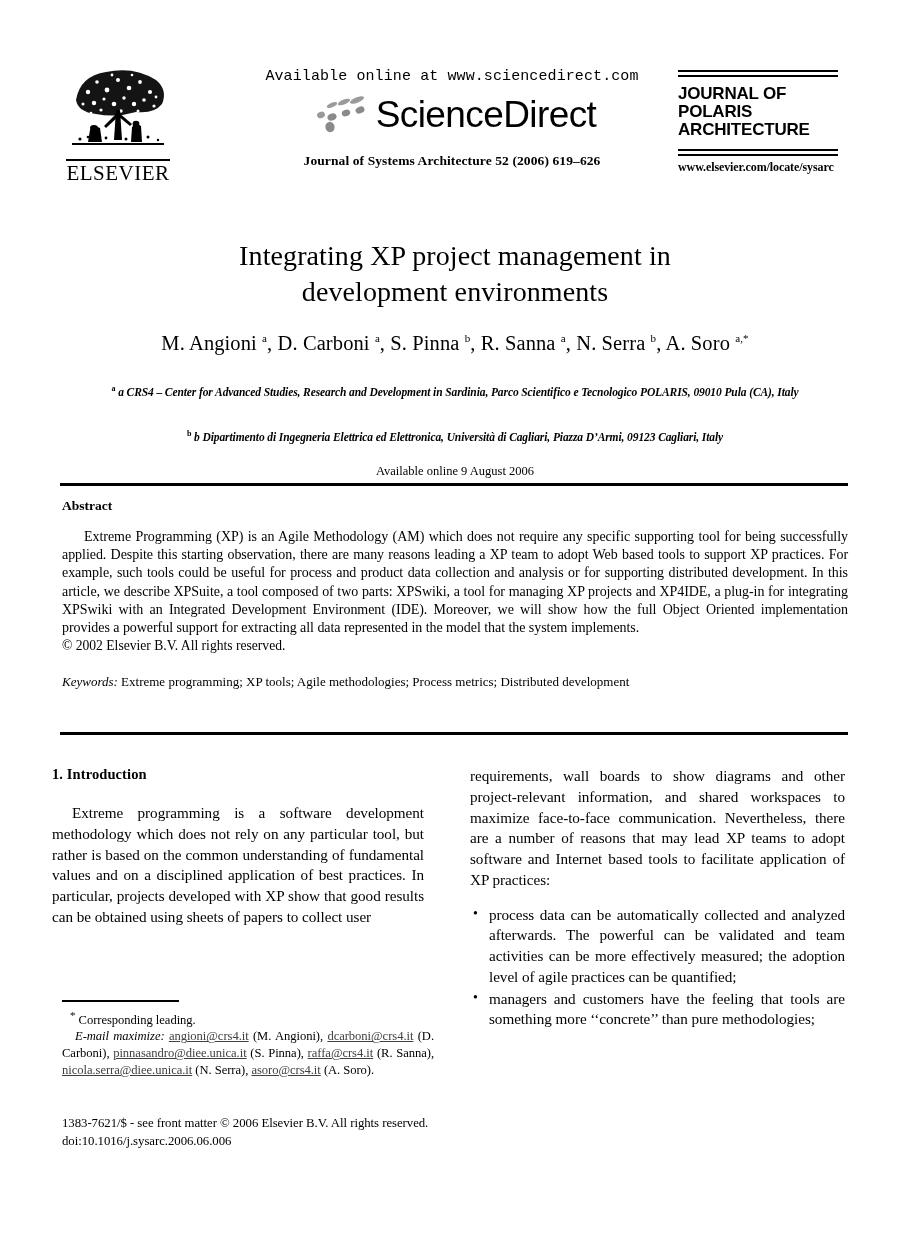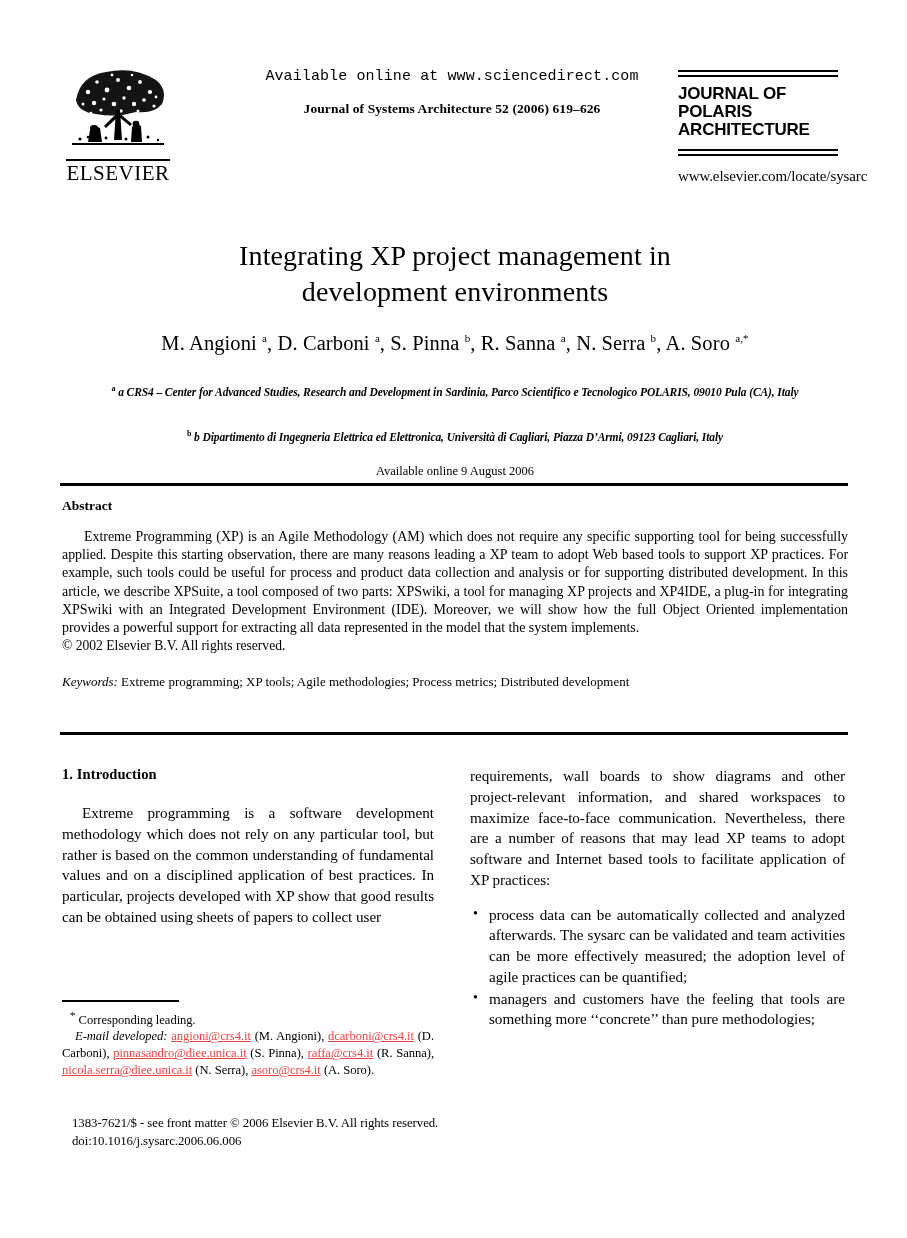--- a/index.html
+++ b/index.html
@@ -111,23 +111,23 @@
     font-family: "Liberation Sans", sans-serif;
     font-weight: bold;
     font-size: 17px;
     line-height: 1.06;
     letter-spacing: -0.2px;
     margin: 8px 0 10px 0;
   }
   .jsa-rule-bot { border-top: 2px solid #000; border-bottom: 2px solid #000; height: 3px; width: 160px;}
   .jsa-url {
     font-family: "Liberation Serif", serif;
-    font-weight: normal;
-    font-size: 15px;
-    margin-top: 12px;
+    font-weight: bold;
+    font-size: 12px;
+    margin-top: 4px;
     letter-spacing: -0.1px;
   }
 
   
   .title-area {
     position: absolute;
     left: 62px;
     top: 238px;
     width: 786px;
     text-align: center;
@@ -200,21 +200,21 @@
   .keywords {
     margin-top: 19px;
     font-size: 13px;
     line-height: 1.3;
   }
   .keywords .kw-label { font-style: italic; }
 
   
   .col-left {
     position: absolute;
-    left: 62px;
+    left: 52px;
     top: 766px;
     width: 372px;
   }
   .col-right {
     position: absolute;
     left: 470px;
     top: 766px;
     width: 375px;
   }
   .sec-heading {
@@ -276,26 +276,26 @@
     font-size: 12.6px;
     line-height: 1.33;
     margin: 0;
     text-align: justify;
     letter-spacing: -0.05px;
   }
   .fn-corr { text-indent: 8px; }
   .fn-corr .star { font-size: 11px; vertical-align: super; }
   .fn-emails { text-indent: 13px; }
   .fn-emails .lbl { font-style: italic; }
-  .mail { color: #ef4444; }
+  .mail { color: #404040; }
 
   
   .footer {
     position: absolute;
-    left: 72px;
+    left: 62px;
     top: 1115px;
     width: 500px;
   }
   .footer-line {
     font-size: 12.8px;
     line-height: 1.38;
     margin: 0;
     font-weight: normal;
     letter-spacing: -0.05px;
   }
@@ -363,20 +363,35 @@
             </g>
           </g>
         </svg>
       </div>
       <div class="elsevier-rule"></div>
       <div class="elsevier-word">ELSEVIER</div>
     </div>
 
     <div class="sd-block">
       <div class="sd-available">Available online at www.sciencedirect.com</div>
+      <div class="sd-logo-row">
+        <svg class="sd-swoosh" viewBox="0 0 64 42" aria-hidden="true">
+          <g fill="#9a9a9a">
+            <ellipse cx="49" cy="7" rx="7.5" ry="2.6" transform="rotate(-22 49 7)"></ellipse>
+            <ellipse cx="36" cy="9" rx="6.5" ry="2.4" transform="rotate(-22 36 9)"></ellipse>
+            <ellipse cx="24" cy="12" rx="5.5" ry="2.2" transform="rotate(-22 24 12)"></ellipse>
+            <ellipse cx="52" cy="17" rx="4.6" ry="3.3" transform="rotate(-20 52 17)" fill="#8a8a8a"></ellipse>
+            <ellipse cx="38" cy="20" rx="4.3" ry="3.2" transform="rotate(-20 38 20)" fill="#8a8a8a"></ellipse>
+            <ellipse cx="24" cy="24" rx="4.6" ry="3.5" transform="rotate(-18 24 24)" fill="#8a8a8a"></ellipse>
+            <ellipse cx="13" cy="22" rx="4.0" ry="3.2" transform="rotate(-18 13 22)" fill="#9a9a9a"></ellipse>
+            <ellipse cx="22" cy="34" rx="4.6" ry="5.2" transform="rotate(-12 22 34)" fill="#8a8a8a"></ellipse>
+          </g>
+        </svg>
+        <div class="sd-word">ScienceDirect</div>
+      </div>
       <div class="sd-journal-ref">Journal of Systems Architecture 52 (2006) 619–626</div>
     </div>
 
     <div class="jsa-block">
       <div class="jsa-rule-top"></div>
       <div class="jsa-title">
         <div>JOURNAL OF</div>
         <div>POLARIS</div>
         <div>ARCHITECTURE</div>
       </div>
@@ -417,33 +432,33 @@
   <div class="hr-thick" id="rule-abstract-bot"></div>
 
   <div class="col-left">
     <div class="sec-heading">1. Introduction</div>
     <p class="body-p">Extreme programming is a software development methodology which does not rely on any particular tool, but rather is based on the common understanding of fundamental values and on a disciplined application of best practices. In particular, projects developed with XP show that good results can be obtained using sheets of papers to collect user</p>
   </div>
 
   <div class="col-right">
     <p class="body-p-noindent">requirements, wall boards to show diagrams and other project-relevant information, and shared workspaces to maximize face-to-face communication. Nevertheless, there are a number of reasons that may lead XP teams to adopt software and Internet based tools to facilitate application of XP practices:</p>
     <ul class="bullets">
-      <li><span class="bul">•</span><span>process data can be automatically collected and analyzed afterwards. The sysarc can be validated and team activities can be more effectively measured; the adoption level of agile practices can be quantified;</span></li>
+      <li><span class="bul">•</span><span>process data can be automatically collected and analyzed afterwards. The powerful can be validated and team activities can be more effectively measured; the adoption level of agile practices can be quantified;</span></li>
       <li><span class="bul">•</span><span>managers and customers have the feeling that tools are something more ‘‘concrete’’ than pure methodologies;</span></li>
     </ul>
   </div>
 
   <div class="footnote">
     <div class="fn-rule"></div>
     <p class="fn-line fn-corr">
       <span class="star">*</span>
       <span>Corresponding leading.</span>
     </p>
     <p class="fn-line fn-emails">
-      <span class="lbl">E-mail developed:</span>
+      <span class="lbl">E-mail maximize:</span>
       <a class="mail" href="#">angioni@crs4.it</a>
       <span>(M. Angioni)</span>,
       <a class="mail" href="#">dcarboni@crs4.it</a>
       <span>(D. Carboni)</span>,
       <a class="mail" href="#">pinnasandro@diee.unica.it</a>
       <span>(S. Pinna)</span>,
       <a class="mail" href="#">raffa@crs4.it</a>
       <span>(R. Sanna)</span>,
       <a class="mail" href="#">nicola.serra@diee.unica.it</a>
       <span>(N. Serra)</span>,

